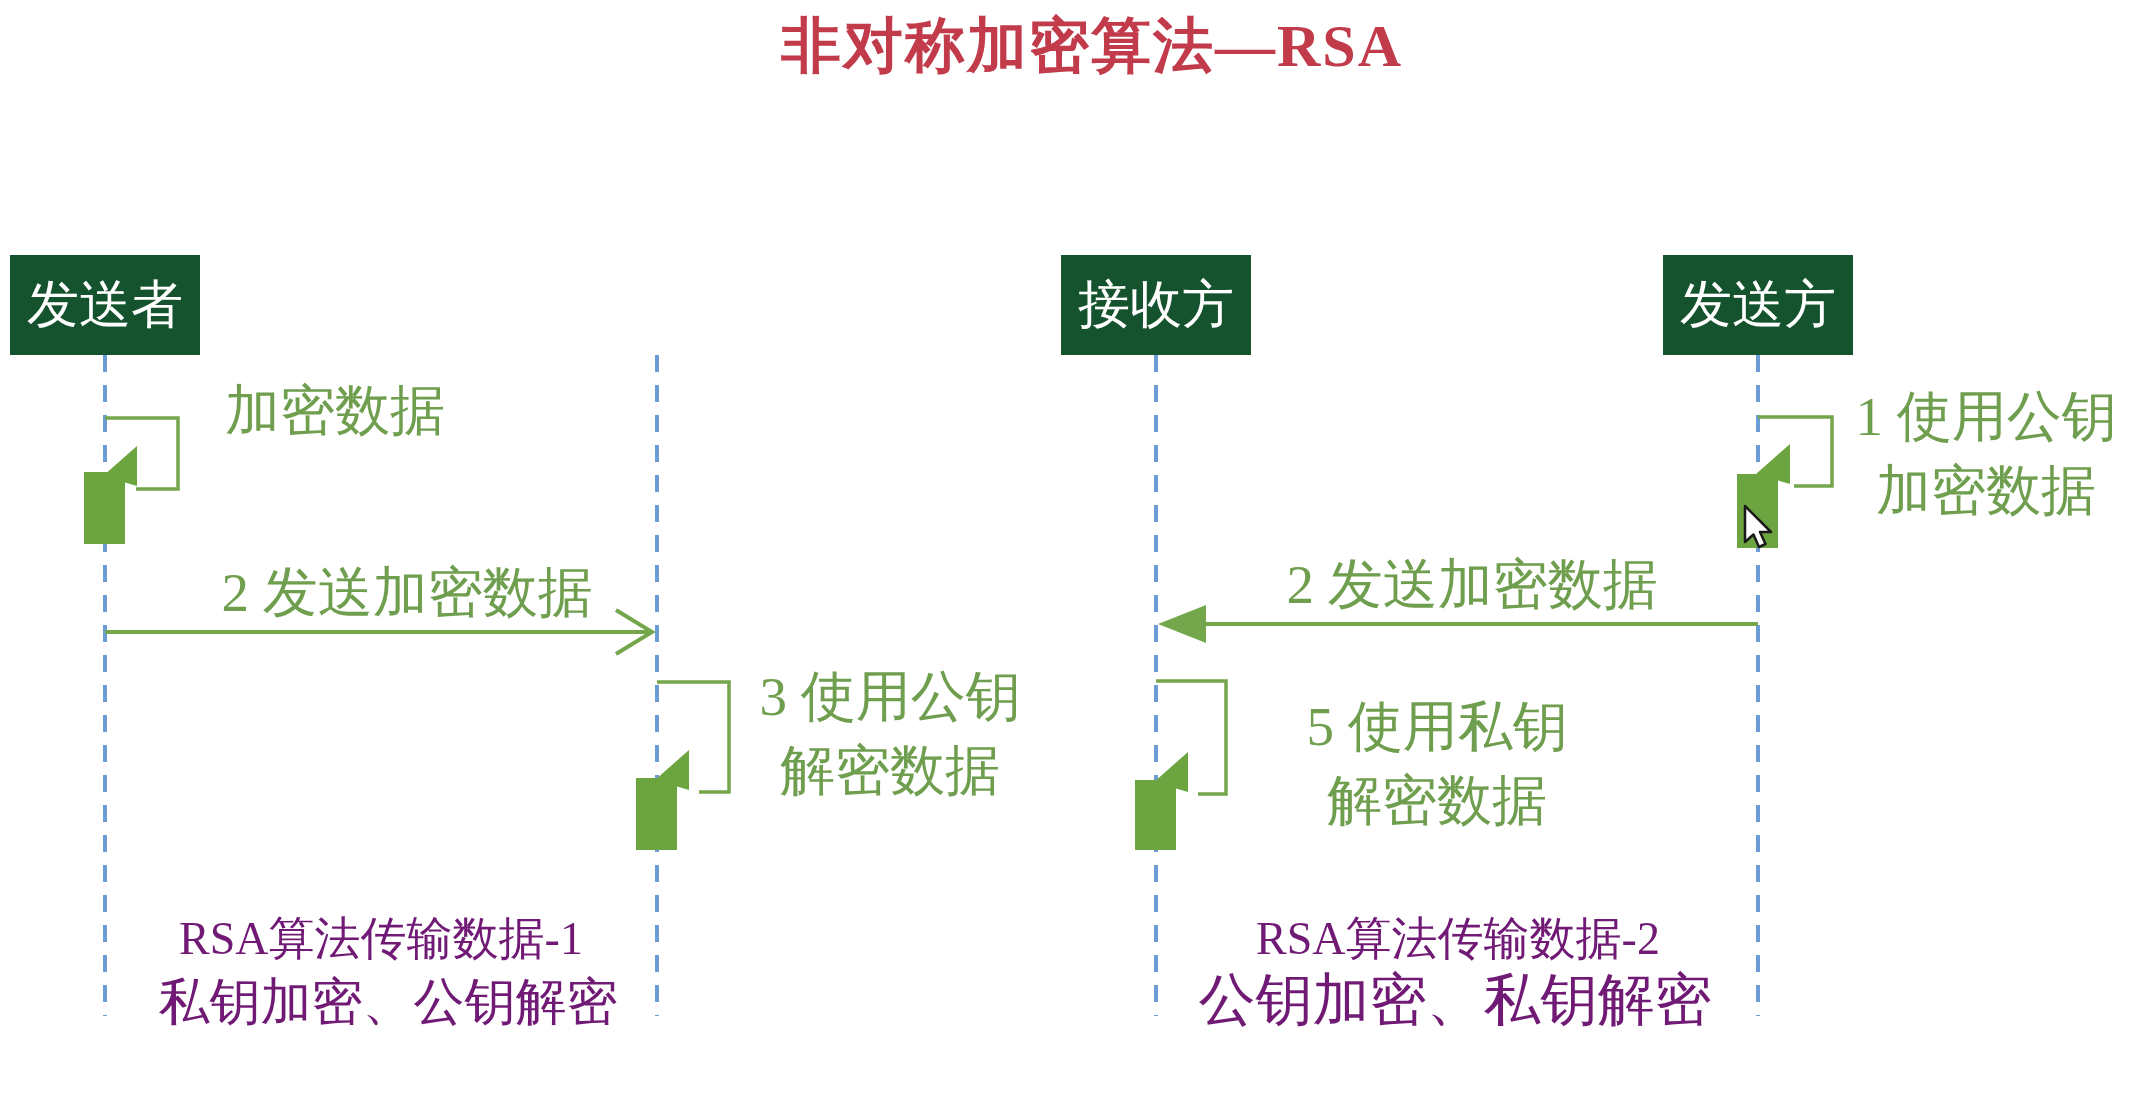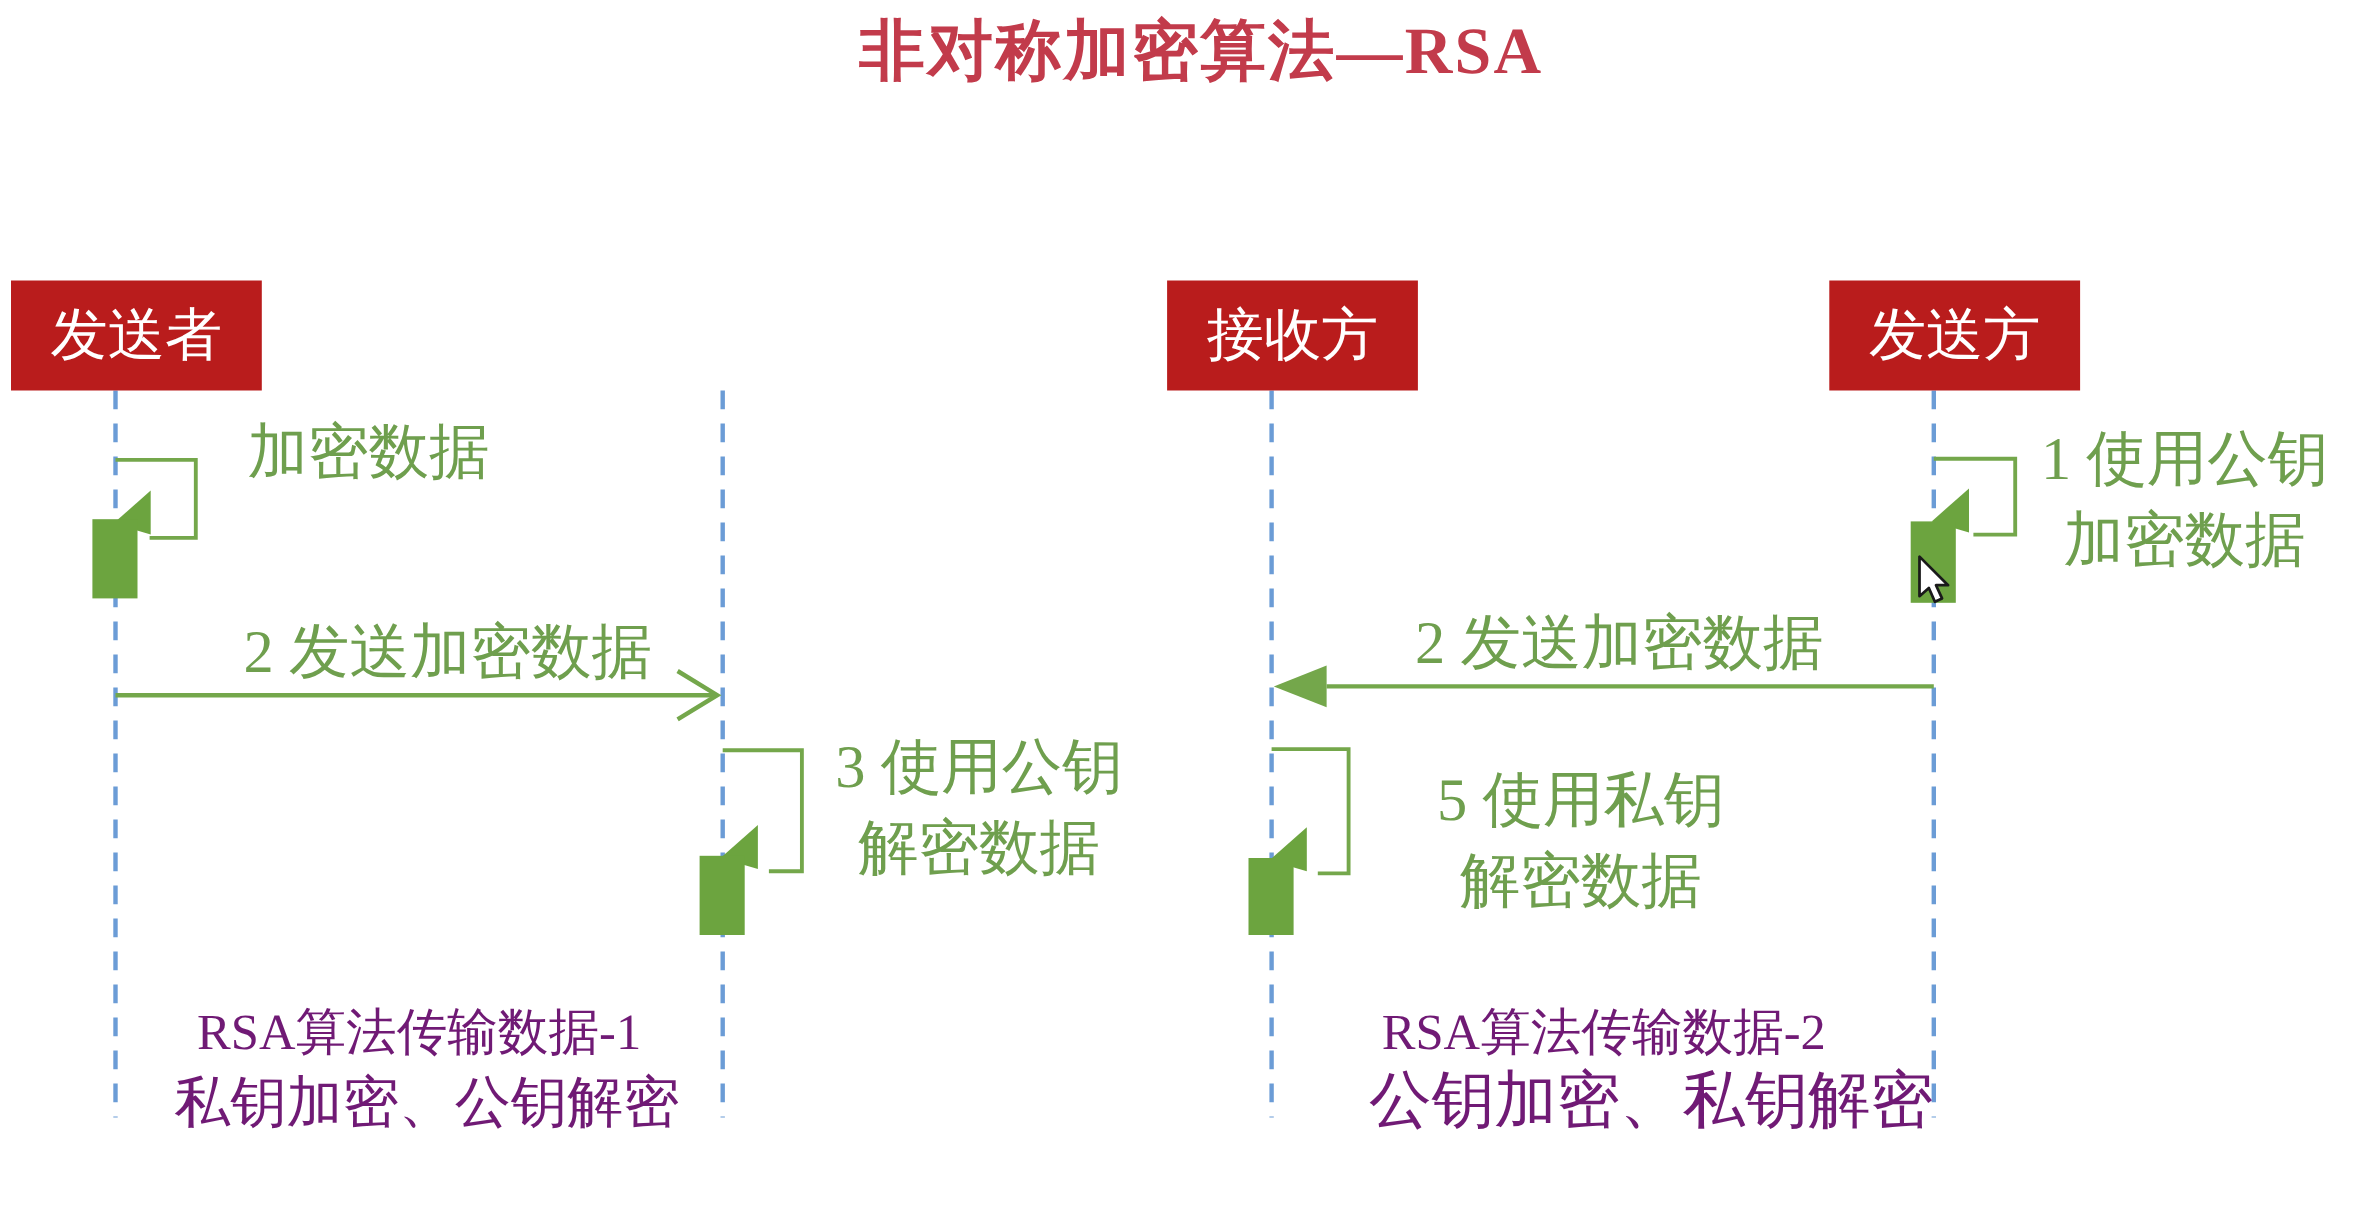--- a/index.html
+++ b/index.html
@@ -20,23 +20,23 @@
     font-weight:900;
     font-size:60px;
     letter-spacing:2px;
     color:#C23B4B;
     white-space:nowrap;
   }
   .art{position:absolute;left:0;top:0;}
   .actor{
     position:absolute;
     top:255px;
-    width:228px;
+    width:190px;
     height:100px;
-    background:#b91c1c;
+    background:#14532d;
     color:#ffffff;
     font-size:52px;
     display:flex;
     align-items:center;
     justify-content:center;
     white-space:nowrap;
   }
   #actor-1{left:10px;}
   #actor-2{left:562px;}
   #actor-3{left:1061px;}
@@ -59,21 +59,21 @@
   .caption{
     position:absolute;
     color:#701a75;
     text-align:center;
     white-space:nowrap;
     transform:translateX(-50%);
   }
   #caption-left-1{left:381px;top:908px;font-size:46px;}
   #caption-left-2{left:388px;top:968px;font-size:51px;}
   #caption-right-1{left:1458px;top:908px;font-size:46px;}
-  #caption-right-2{left:1455px;top:962px;font-size:57px;margin-left:46px;}
+  #caption-right-2{left:1455px;top:962px;font-size:57px;}
 </style>
 </head>
 <body>
 
 <div class="stage">
 
   <div class="title">非对称加密算法—RSA</div>
 
   <svg class="art" width="2144" height="1113" viewBox="0 0 2144 1113">
 

